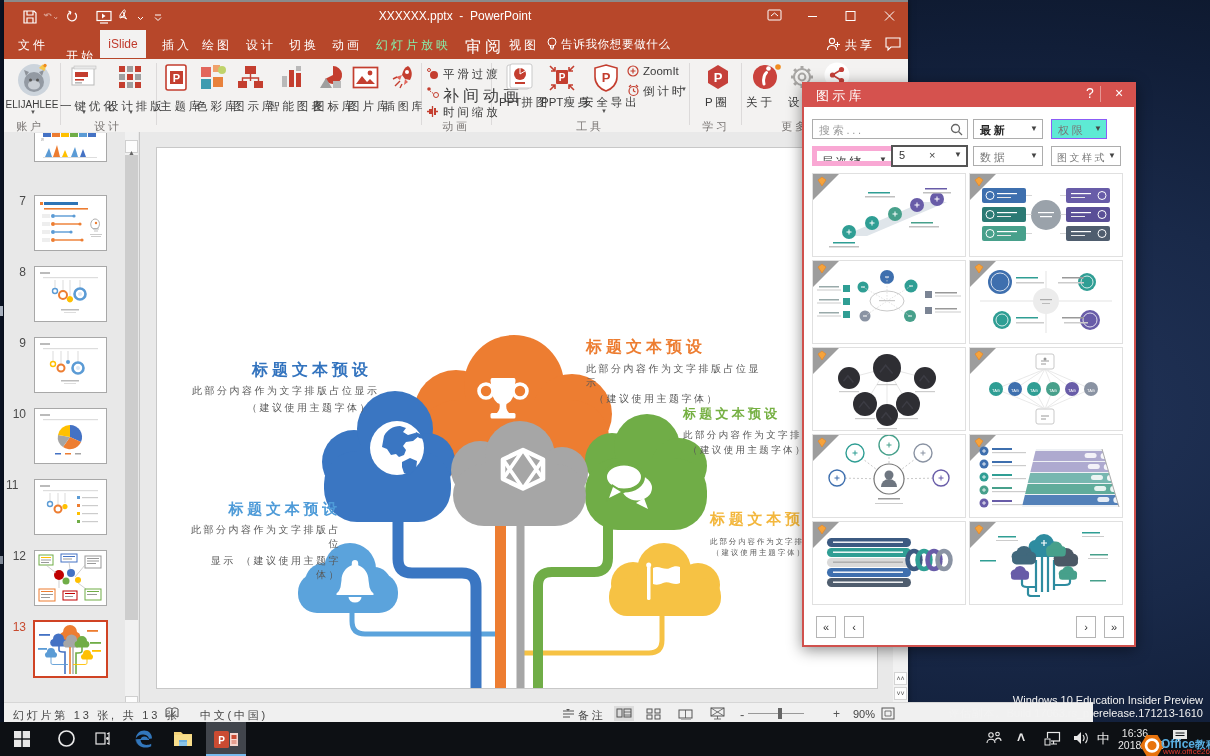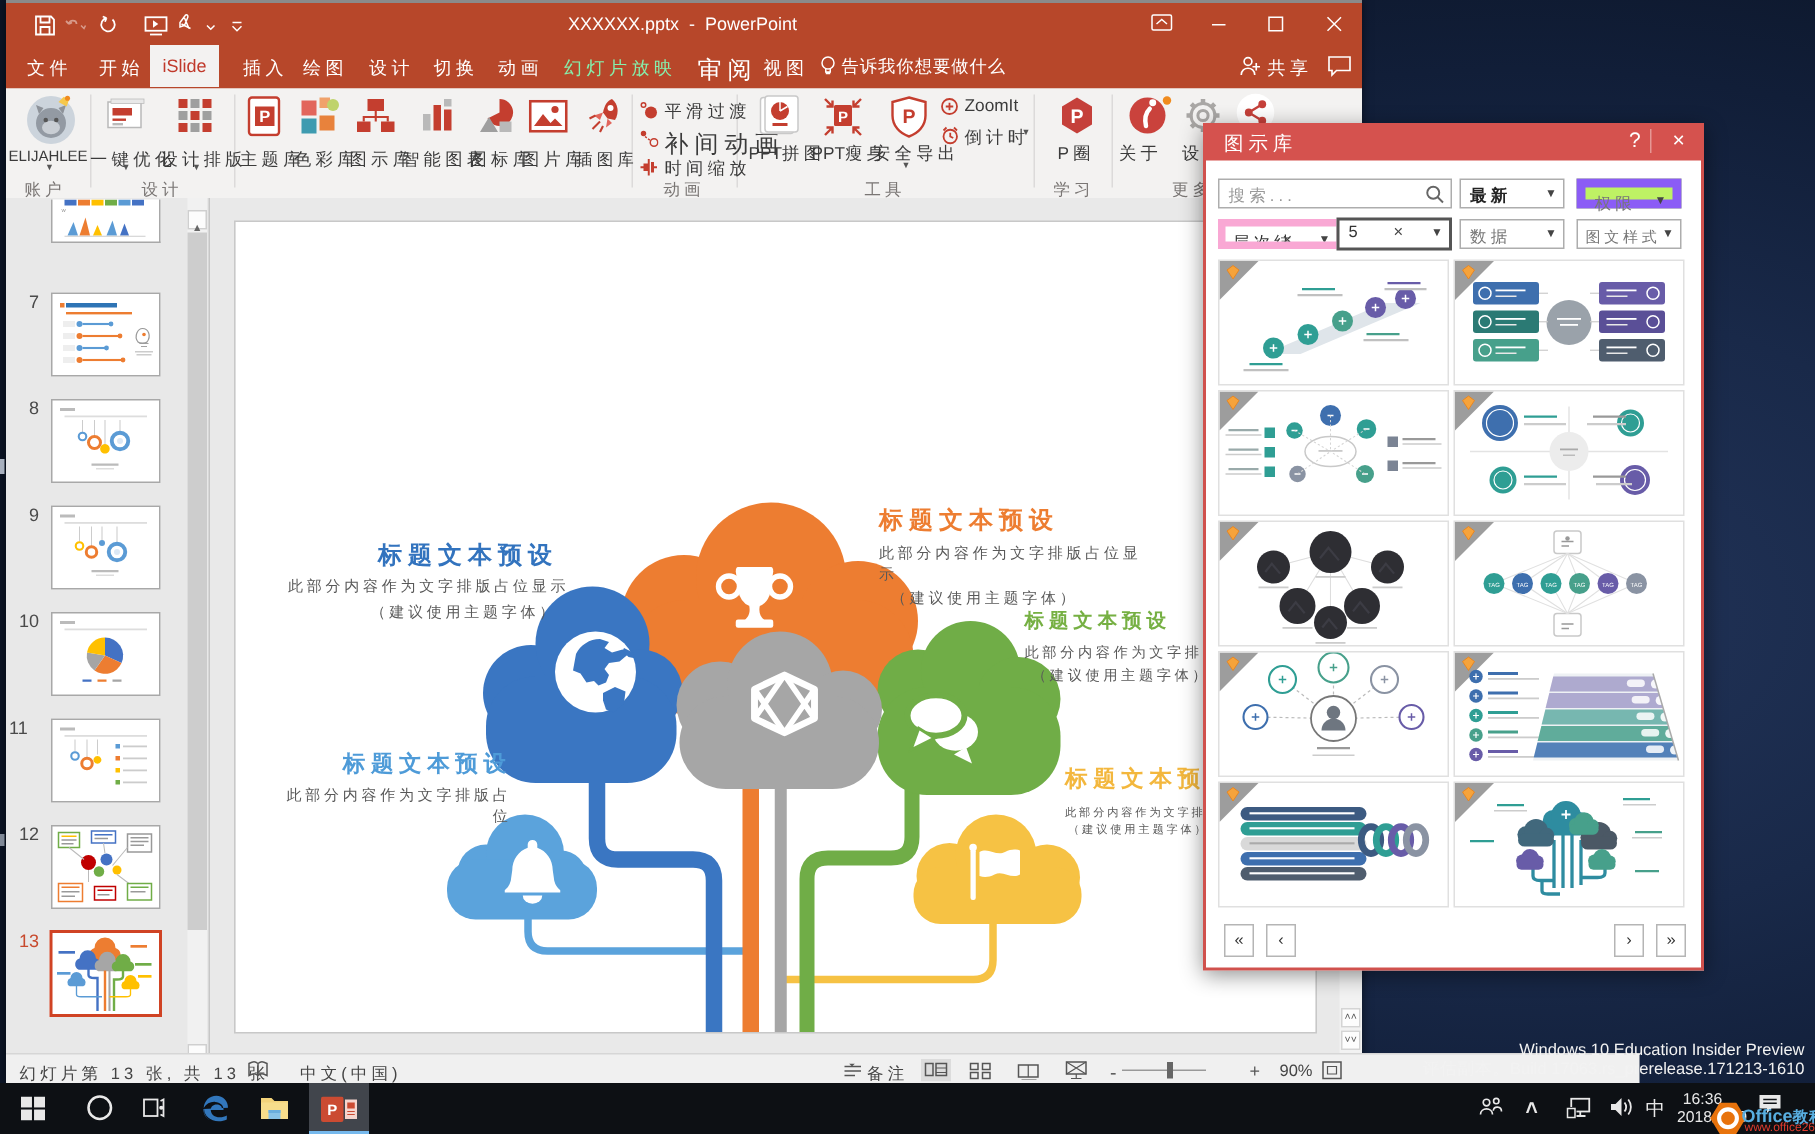--- a/index.html
+++ b/index.html
@@ -33,21 +33,21 @@
 <rect x="10" y="4" width="13" height="10" rx="1"></rect>
           <path d="M13 10 l3.5-3 3.5 3"></path>
 <path d="M50 10.5 h9"></path>
 <rect x="88" y="5.5" width="9" height="9"></rect>
 <path d="M127 5.5 l9 9 m0-9 l-9 9"></path>
 </g>
       </svg>
 </div>
 <div class="abs" style="left:0;top:28px;width:904px;height:29px;background:#b7472a">
 <div class="abs cjk" style="left:14px;top:7px;font-size:12px;color:#fff">文件</div>
-<div class="abs cjk" style="left:62px;top:7px;font-size:12px;color:#fff">开始</div>
+<div class="abs cjk" style="left:62px;top:18px;font-size:12px;color:#fff">开始</div>
 <div class="abs cjk" style="left:158px;top:7px;font-size:12px;color:#fff">插入</div>
 <div class="abs cjk" style="left:198px;top:7px;font-size:12px;color:#fff">绘图</div>
 <div class="abs cjk" style="left:242px;top:7px;font-size:12px;color:#fff">设计</div>
 <div class="abs cjk" style="left:285px;top:7px;font-size:12px;color:#fff">切换</div>
 <div class="abs cjk" style="left:328px;top:7px;font-size:12px;color:#fff">动画</div>
 <div class="abs cjk" style="left:372px;top:7px;font-size:12px;color:#86efac">幻灯片放映</div>
 <div class="abs cjk" style="left:461px;top:7px;font-size:16px;color:#fff">审阅</div>
 <div class="abs cjk" style="left:505px;top:7px;font-size:12px;color:#fff">视图</div>
 <div class="abs" style="left:96px;top:0;width:46px;height:28px;background:#f3f2f1;text-align:center"><span style="font-size:12px;color:#c0392b;line-height:28px">iSlide</span></div>
 <svg class="abs" style="left:541px;top:6px" width="14" height="16" viewBox="0 0 14 16">
@@ -549,20 +549,21 @@
 </svg>
 
 <div class="abs" style="left:35px;top:212px;width:180px;text-align:right">
 <div class="cjk" style="font-size:16px;font-weight:bold;color:#3273be">标题文本预设</div>
 <div class="cjk" style="font-size:10px;color:#595959;margin-top:3px;white-space:nowrap">此部分内容作为文字排版占位显示</div>
 <div class="cjk" style="font-size:10px;color:#595959;margin-top:3px">（建议使用主题字体）</div>
 </div>
 <div class="abs" style="left:34px;top:352px;width:150px;text-align:right">
 <div class="cjk" style="font-size:15px;font-weight:bold;color:#4e9bd8">标题文本预设</div>
 <div class="cjk" style="font-size:10px;color:#595959;margin-top:4px">此部分内容作为文字排版占位</div>
+<div class="cjk" style="font-size:10px;color:#595959;margin-top:3px">显示 （建议使用主题字体）</div>
 </div>
 <div class="abs" style="left:429px;top:189px;width:180px">
 <div class="cjk" style="font-size:16px;font-weight:bold;color:#ed7d31">标题文本预设</div>
 <div class="cjk" style="font-size:10px;color:#595959;margin-top:4px">此部分内容作为文字排版占位显示</div>
 <div class="cjk" style="font-size:10px;color:#595959;margin-top:2px;margin-left:8px">（建议使用主题字体）</div>
 </div>
 <div class="abs" style="left:526px;top:257px;width:180px">
 <div class="cjk" style="font-size:13px;font-weight:bold;color:#76b043">标题文本预设</div>
 <div class="cjk" style="font-size:9.5px;color:#595959;margin-top:6px;white-space:nowrap">此部分内容作为文字排版占位</div>
 <div class="cjk" style="font-size:9.5px;color:#595959;margin-top:2px;margin-left:5px">（建议使用主题字体）</div>
@@ -647,21 +648,21 @@
 <span class="cjk" style="position:absolute;left:6px;top:3px;font-size:11px;color:#999">搜索...</span>
 <svg style="position:absolute;right:4px;top:3px" width="13" height="13" viewBox="0 0 13 13">
         <circle cx="5.5" cy="5.5" r="4" fill="none" stroke="#666" stroke-width="1.3"></circle>
         <path d="M8.5 8.5 l3.5 3.5" stroke="#666" stroke-width="1.3"></path>
       </svg>
 </div>
 <div class="abs" style="left:169px;top:35px;width:70px;height:20px;border:1px solid #adadad;background:#fff">
 <span class="cjk" style="position:absolute;left:6px;top:3px;font-size:11px;color:#222;font-weight:bold">最新</span>
 <span style="position:absolute;right:4px;top:4px;font-size:8px;color:#444">▼</span>
 </div>
-<div class="abs" style="left:247px;top:35px;width:70px;height:20px;border:6px solid #8b5cf6;background:#bef264">
+<div class="abs" style="left:247px;top:35px;width:56px;height:20px;border:1px solid #8b5cf6;background:#5eead4">
 <span class="cjk" style="position:absolute;left:6px;top:3px;font-size:11px;color:#777">权限</span>
 <span style="position:absolute;right:4px;top:4px;font-size:8px;color:#444">▼</span>
 </div>
 
 <div class="abs" style="left:8px;top:62px;width:84px;height:20px;border:5px solid #f9a8d4;background:#fff;overflow:hidden">
 <span class="cjk" style="position:absolute;left:5px;top:3px;font-size:11px;color:#333">层次结</span>
 <span style="position:absolute;left:38px;top:3px;font-size:11px;color:#444">×</span>
 <span style="position:absolute;right:4px;top:4px;font-size:8px;color:#444">▼</span>
 </div>
 <div class="abs" style="left:87px;top:61px;width:77px;height:22px;border:2px solid #555;background:#fff">

